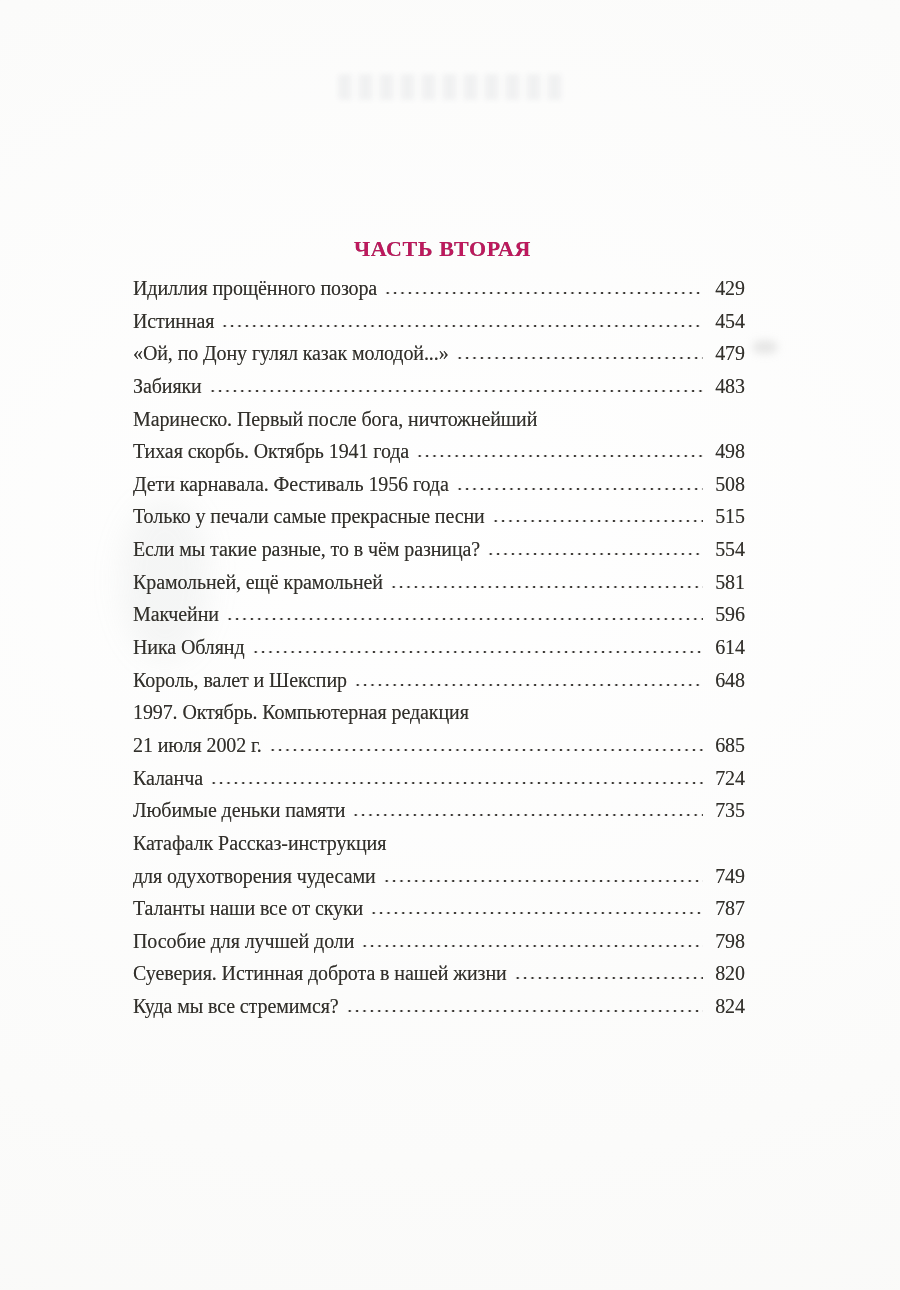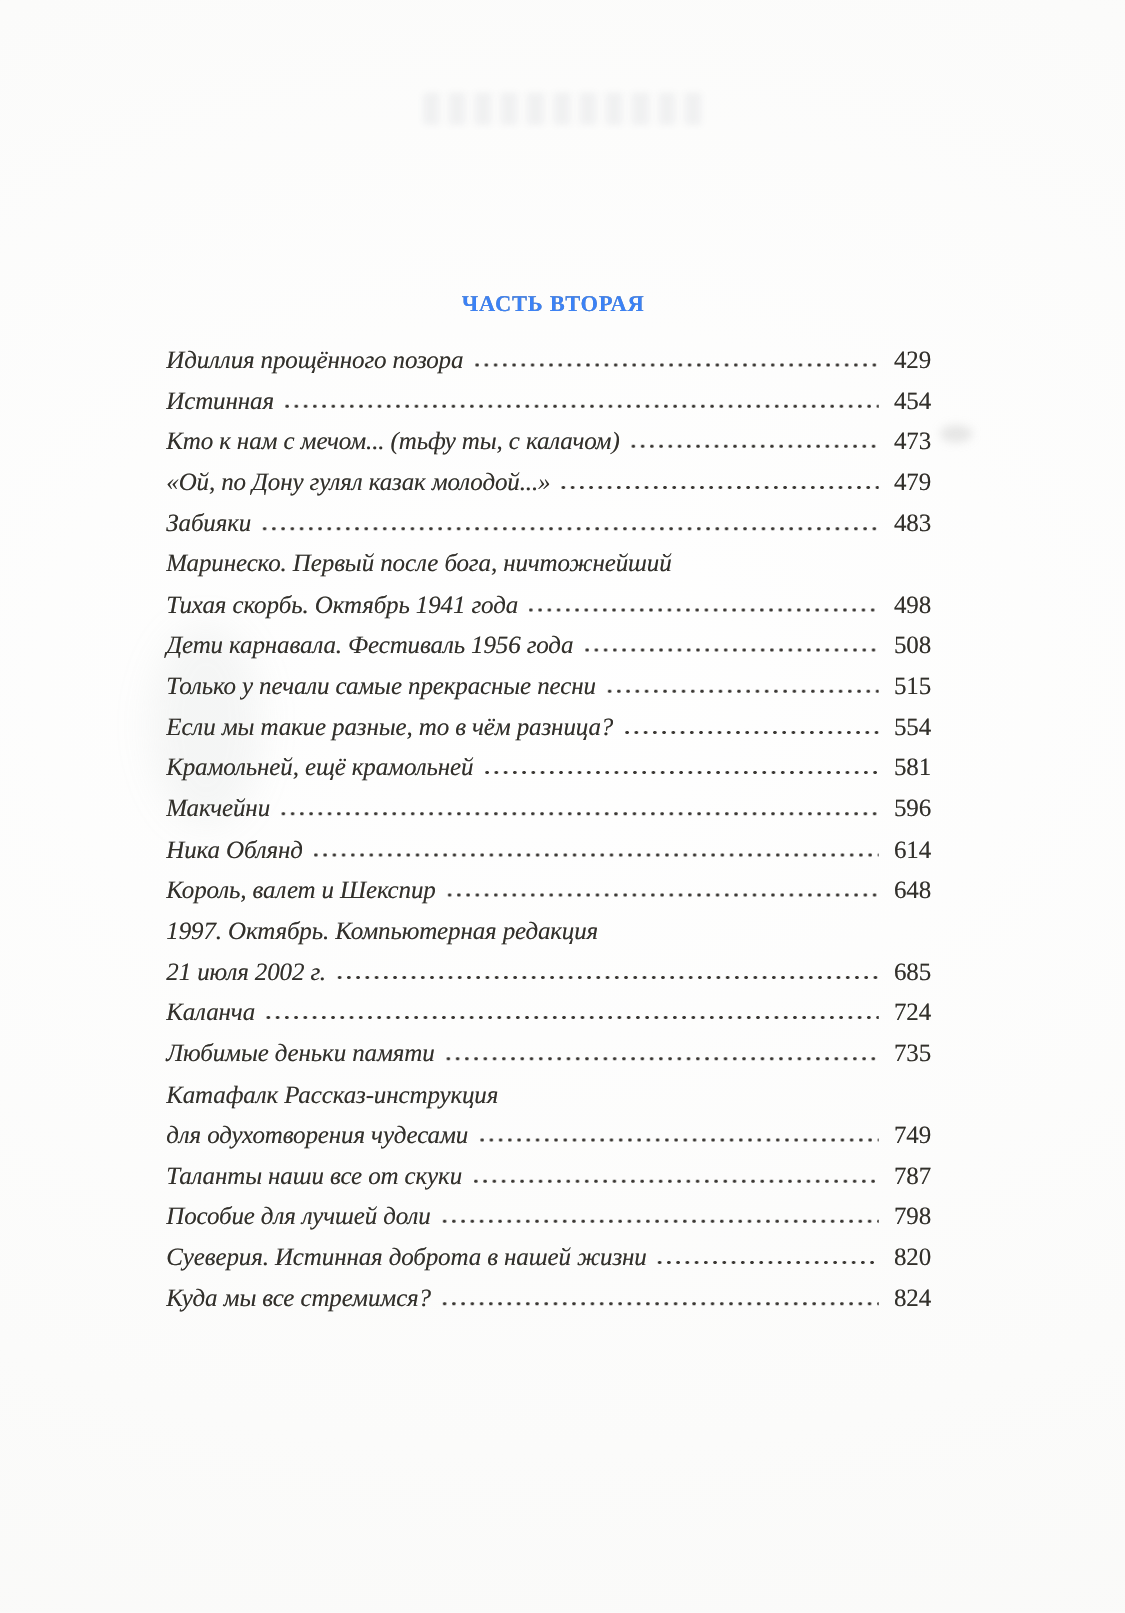--- a/index.html
+++ b/index.html
@@ -52,24 +52,24 @@
     filter: blur(14px);
     border-radius: 50%;
   }
 
   .toc-heading {
     position: absolute;
     top: 221px;
     left: 133px;
     width: 619px;
     text-align: center;
-    font-size: 18px;
+    font-size: 22px;
     font-weight: bold;
     letter-spacing: 0.6px;
-    color: #3b82f6;
+    color: #be185d;
     text-shadow: 0 0 0.5px rgba(33,31,28,0.55);
     white-space: nowrap;
   }
 
   .toc-list {
     position: absolute;
     top: 272px;
     left: 133px;
     width: 619px;
   }
@@ -78,21 +78,20 @@
     align-items: baseline;
     height: 32.65px;
     font-size: 20px;
     line-height: 32.65px;
     letter-spacing: -0.1px;
     text-shadow: 0 0 0.5px rgba(50,48,43,0.5);
     white-space: nowrap;
   }
   .toc-title {
     flex: 0 0 auto;
-    font-style: italic;
   }
   .toc-leader {
     flex: 1 1 auto;
     align-self: baseline;
     height: 4px;
     margin-left: 6px;
     margin-right: 1px;
     background-image: radial-gradient(circle, #3a3733 1.15px, rgba(58,55,51,0) 1.55px);
     background-size: 7.4px 4px;
     background-repeat: repeat-x;
@@ -119,25 +118,20 @@
       <span class="toc-title">Идиллия прощённого позора</span>
       <span class="toc-leader"></span>
       <span class="toc-page">429</span>
     </div>
     <div class="toc-row">
       <span class="toc-title">Истинная</span>
       <span class="toc-leader"></span>
       <span class="toc-page">454</span>
     </div>
     <div class="toc-row">
-      <span class="toc-title">Кто к нам с мечом... (тьфу ты, с калачом)</span>
-      <span class="toc-leader"></span>
-      <span class="toc-page">473</span>
-    </div>
-    <div class="toc-row">
       <span class="toc-title">«Ой, по Дону гулял казак молодой...»</span>
       <span class="toc-leader"></span>
       <span class="toc-page">479</span>
     </div>
     <div class="toc-row">
       <span class="toc-title">Забияки</span>
       <span class="toc-leader"></span>
       <span class="toc-page">483</span>
     </div>
     <div class="toc-row">

